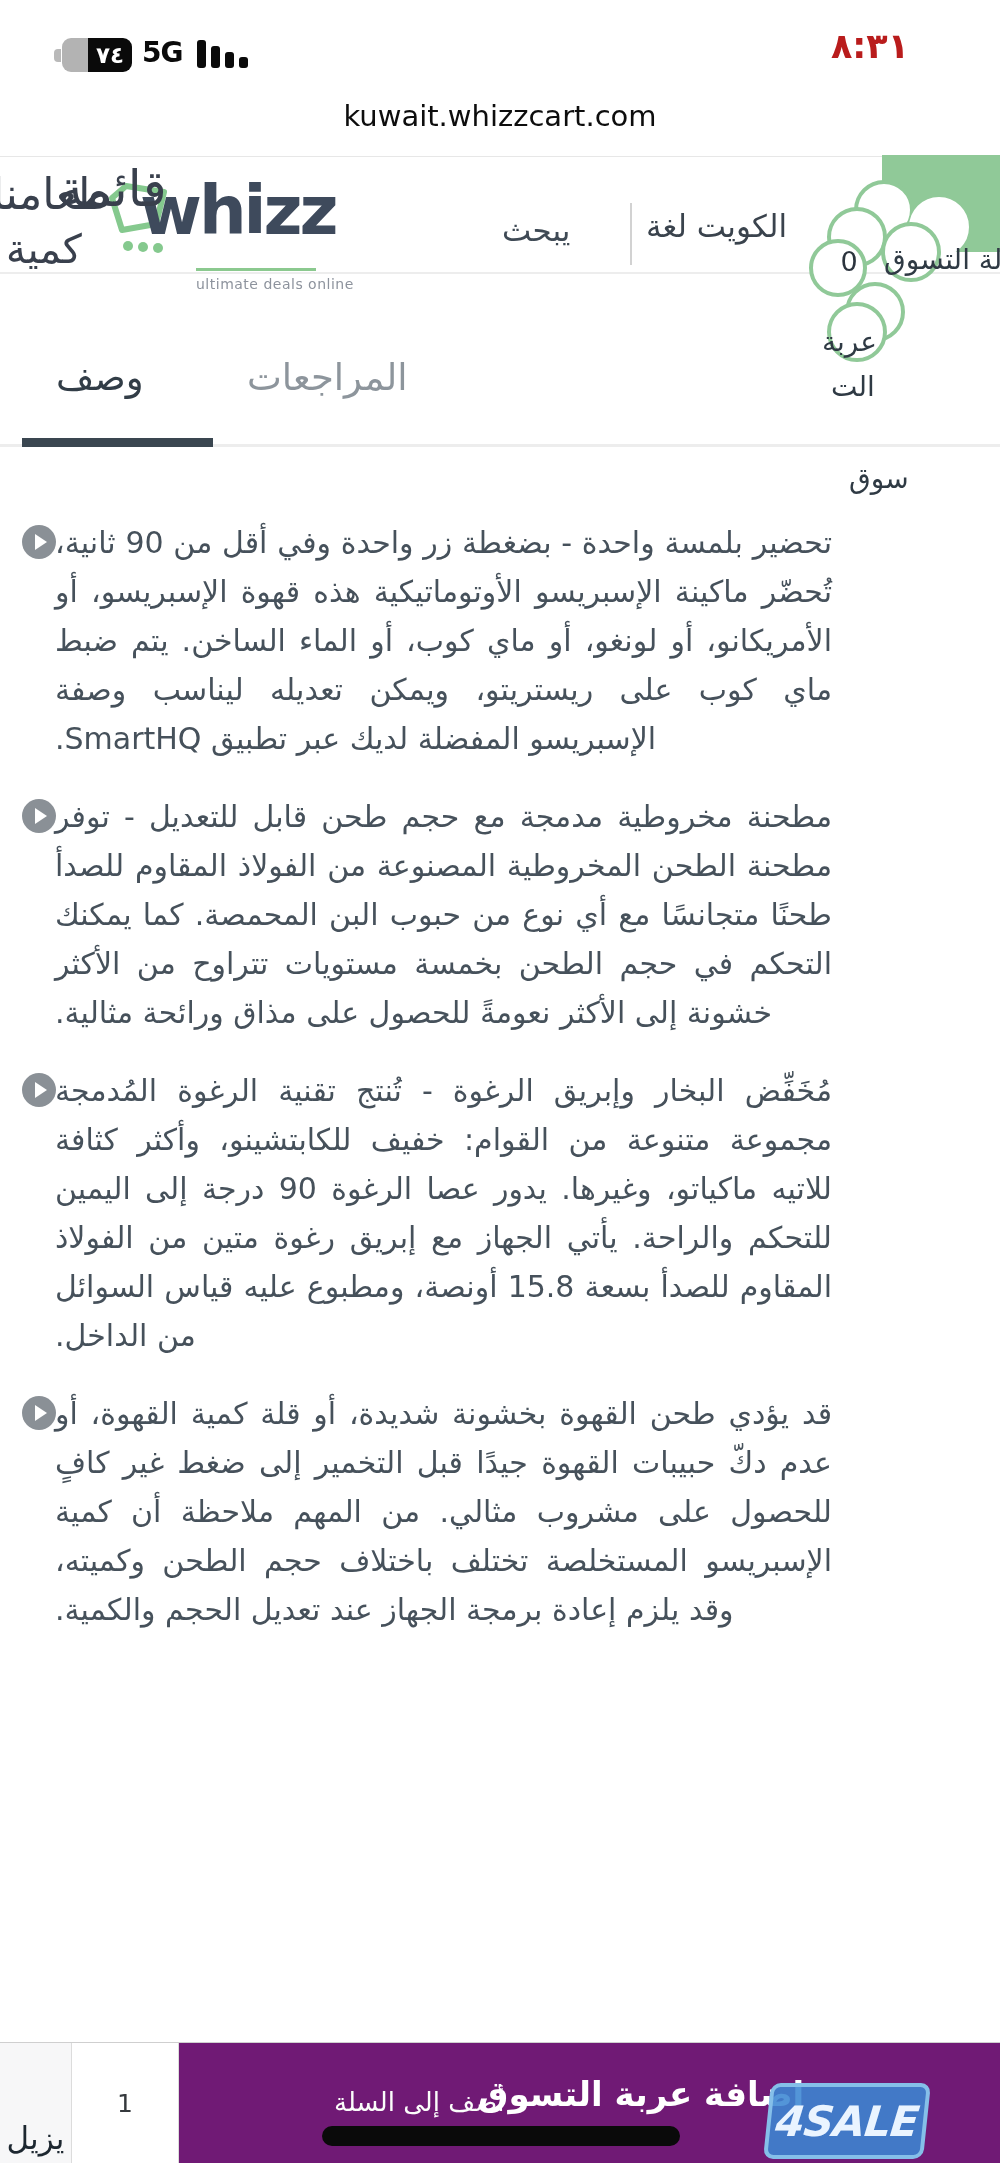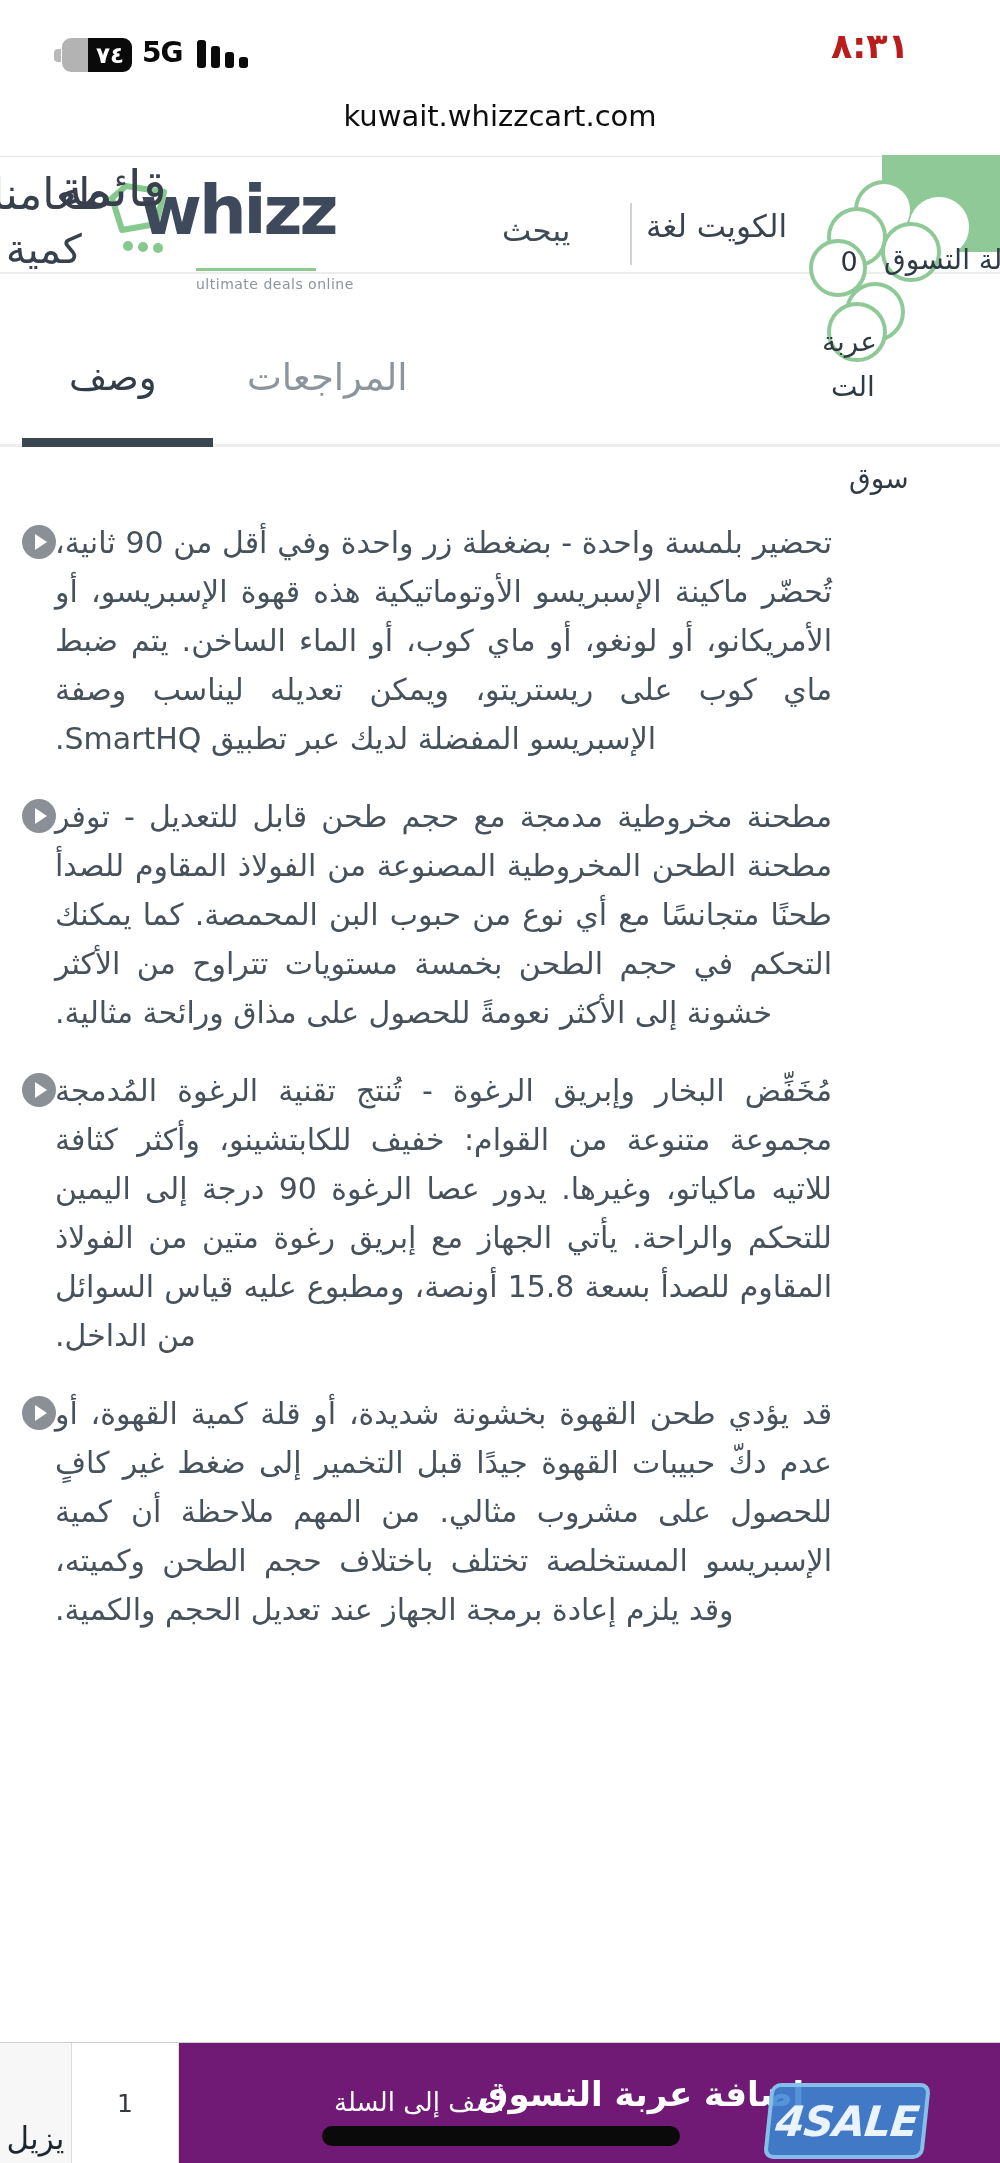--- a/index.html
+++ b/index.html
@@ -54,21 +54,21 @@
   .bub7{left:827px;top:302px;width:60px;height:60px;}
   .cart-count{left:832px;top:246px;width:34px;text-align:center;font-size:27px;color:#2c343e;z-index:6;}
   .cart-txt{position:absolute;direction:rtl;white-space:nowrap;color:#2f3a44;z-index:6;}
   .ct1{left:884px;top:243px;font-size:28px;}
   .ct2{left:822px;top:325px;font-size:28px;}
   .ct3{left:831px;top:370px;font-size:28px;}
   .ct4{left:849px;top:430px;font-size:28px;margin-top:32px;}
 
   
   .tab{font-size:37px;white-space:nowrap;}
-  .tab-desc{top:356px;left:69px;color:#323d47;}
+  .tab-desc{top:356px;left:56px;color:#323d47;}
   .tab-reviews{top:356px;left:247px;color:#8d959c;}
   .tabs-line{top:444px;left:0;width:1000px;height:3px;background:#ededed;}
   .tabs-underline{top:438px;left:22px;width:191px;height:9px;background:#3a4650;z-index:2;}
 
   
   .desc-list{top:448px;left:0;width:888px;box-sizing:border-box;
     padding:70px 56px 0 55px;margin:0;list-style:none;}
   .desc-list li{
     position:relative;direction:rtl;text-align:justify;text-align-last:left;
     font-size:30px;line-height:49px;color:#46515b;margin:0 0 29px 0;

